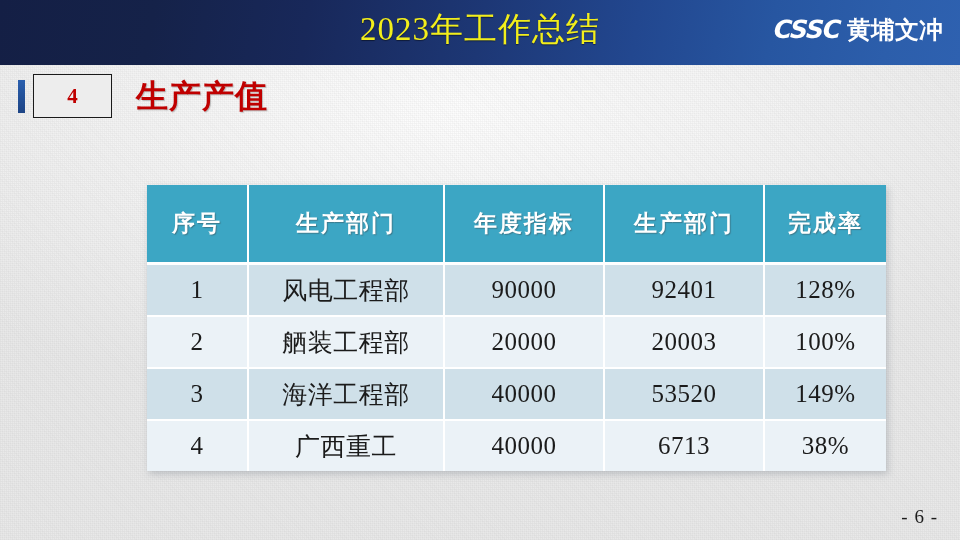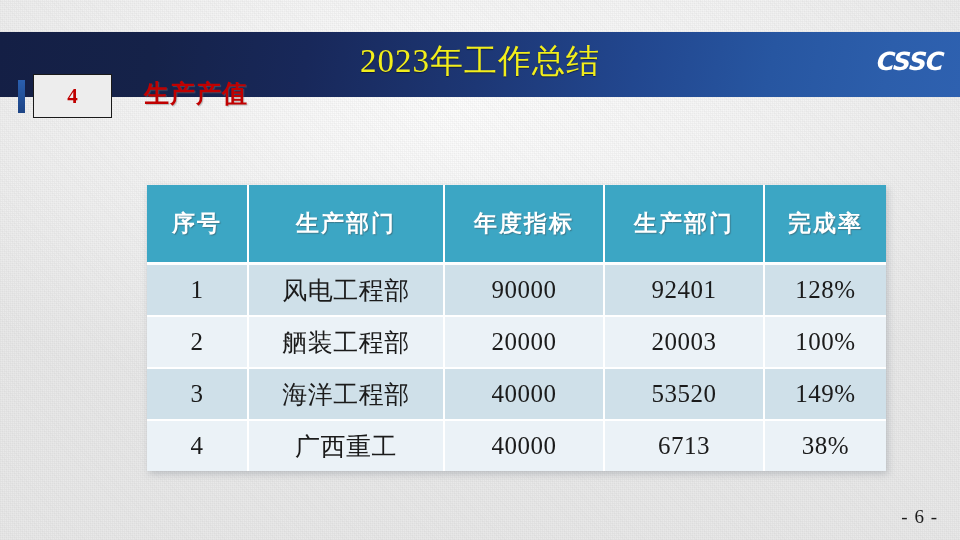--- a/index.html
+++ b/index.html
@@ -44,21 +44,20 @@
     background: linear-gradient(100deg,
         #141f45 0%,
         #152249 16%,
         #18285a 32%,
         #1d3775 50%,
         #22478f 66%,
         #2756a1 80%,
         #2c5eab 92%,
         #2e61b0 100%);
     z-index: 3;
-    margin-top: 32px;
   }
 
   #slide-title {
     position: absolute;
     left: 0; top: 7px;
     width: 960px;
     text-align: center;
     font-family: "Liberation Serif", "DejaVu Serif", serif;
     font-size: 33px;
     line-height: 44px;
@@ -122,24 +121,24 @@
     justify-content: center;
   }
   #section-number {
     font-family: "Liberation Serif", "DejaVu Serif", serif;
     font-weight: bold;
     font-size: 21px;
     color: #c00000;
     line-height: 24px;
   }
   #section-title {
-    margin-left: 32px;
-    font-family: Liberation Mono, monospace;
-    font-weight: bold;
-    font-size: 25px;
+    margin-left: 24px;
+    font-family: Liberation Sans, sans-serif;
+    font-weight: bold;
+    font-size: 32px;
     line-height: 32px;
     color: #c00000;
     letter-spacing: 1px;
     white-space: nowrap;
     text-shadow: 1px 1px 1px rgba(120,120,120,0.45);
   }
 
   
   #data-table-wrap {
     position: absolute;
@@ -212,20 +211,21 @@
 </style>
 </head>
 <body>
 
 <div id="slide">
 
   <div id="header-bar">
     <div id="slide-title">2023年工作总结</div>
     <div id="logo">
       <span class="logo-latin">CSSC</span>
+      <span class="logo-cn">黄埔文冲</span>
     </div>
   </div>
 
   <div id="section-heading">
     <div id="section-accent-bar"></div>
     <div id="section-number-box">
       <span id="section-number">4</span>
     </div>
     <div id="section-title">生产产值</div>
   </div>

